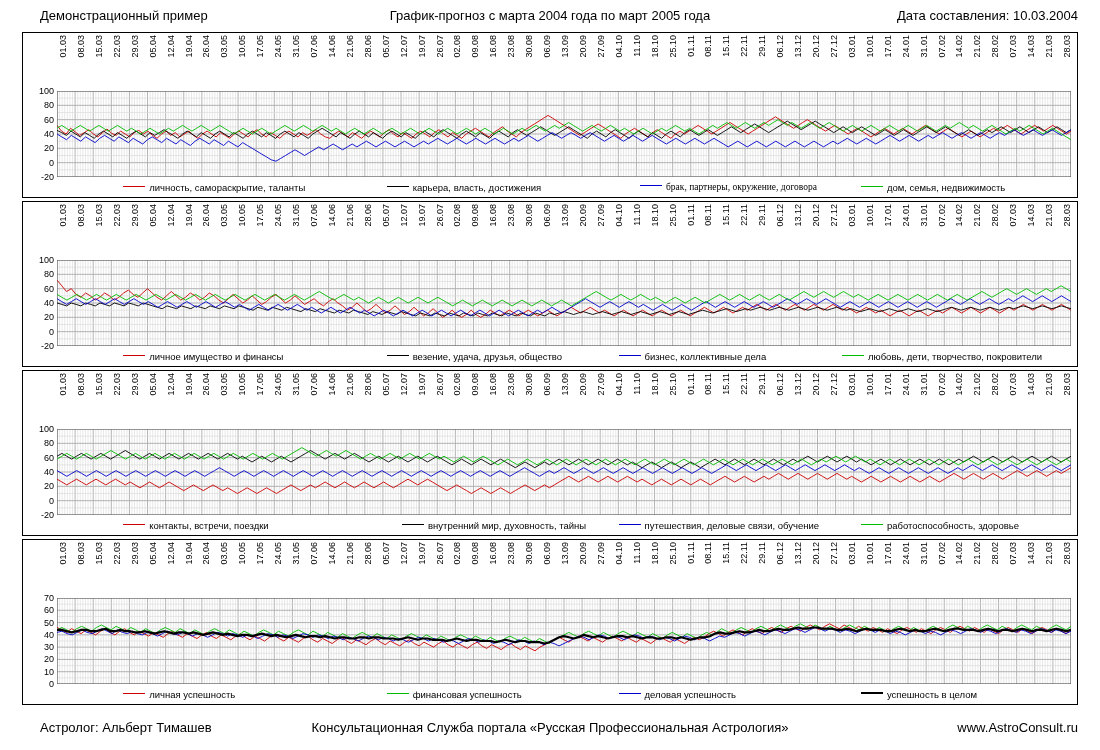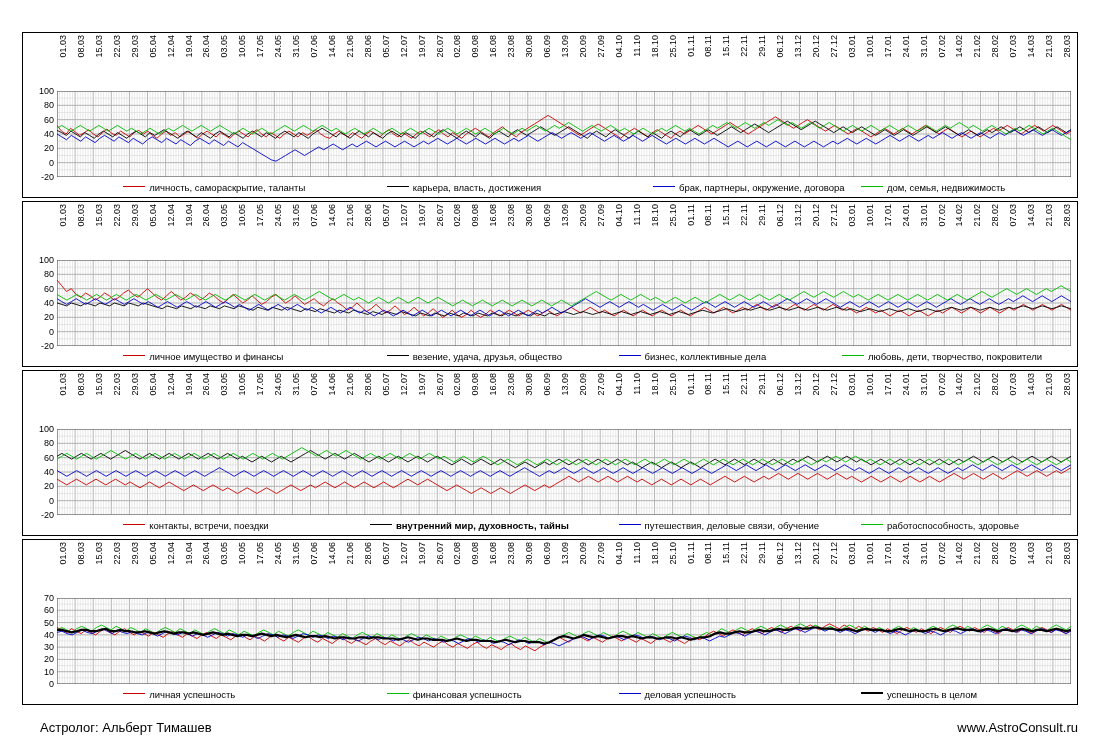--- a/index.html
+++ b/index.html
@@ -56,20 +56,25 @@
   .legend{position:absolute;left:0;bottom:2px;width:100%;height:16px;}
   .legitem{position:absolute;bottom:0;height:14px;font-size:9.5px;white-space:nowrap;}
   .legline{display:inline-block;width:22px;height:0;border-top:1.4px solid #000;vertical-align:middle;margin-right:4px;margin-bottom:2px;}
   .legtxt{vertical-align:middle;}
 </style>
 </head>
 <body>
 
 <div class="page">
 
+  <div class="hdr">
+    <div class="left">Демонстрационный пример</div>
+    <div class="mid">График-прогноз с марта 2004 года по март 2005 года</div>
+    <div class="right">Дата составления: 10.03.2004</div>
+  </div>
 
   <div class="panel" id="panel0">
       <div class="xlabels">
         <span class="xlab" style="left: 36px;">01.03</span>
         <span class="xlab" style="left: 53.9286px;">08.03</span>
         <span class="xlab" style="left: 71.8571px;">15.03</span>
         <span class="xlab" style="left: 89.7857px;">22.03</span>
         <span class="xlab" style="left: 107.714px;">29.03</span>
         <span class="xlab" style="left: 125.643px;">05.04</span>
         <span class="xlab" style="left: 143.571px;">12.04</span>
@@ -546,21 +551,21 @@
             <polyline points="0.0,34.4 4.5,40.1 9.1,43.0 13.6,37.3 18.2,40.9 22.7,44.4 27.3,41.6 31.8,38.7 36.4,43.0 40.9,45.9 45.5,41.6 50.0,38.0 54.6,42.3 59.1,44.4 63.7,40.1 68.2,43.0 72.8,45.9 77.3,41.6 81.8,39.4 86.4,43.0 90.9,40.1 95.5,44.4 100.0,47.3 104.6,43.0 109.1,40.1 113.7,44.4 118.2,41.6 122.8,45.9 127.3,43.0 131.9,40.1 136.4,44.4 141.0,47.3 145.5,43.0 150.1,40.1 154.6,43.0 159.1,45.9 163.7,41.6 168.2,44.4 172.8,47.3 177.3,43.0 181.9,40.1 186.4,43.0 191.0,45.9 195.5,41.6 200.1,38.7 204.6,43.0 209.2,45.9 213.7,41.6 218.3,44.4 222.8,47.3 227.4,43.0 231.9,40.1 236.4,43.0 241.0,45.9 245.5,41.6 250.1,44.4 254.6,41.6 259.2,38.7 263.7,43.0 268.3,45.9 272.8,47.3 277.4,43.0 281.9,40.1 286.5,43.0 291.0,45.9 295.6,41.6 300.1,44.4 304.7,47.3 309.2,43.0 313.7,40.1 318.3,43.0 322.8,45.9 327.4,41.6 331.9,38.7 336.5,43.0 341.0,45.9 345.6,41.6 350.1,44.4 354.7,47.3 359.2,43.0 363.8,40.1 368.3,43.0 372.9,45.9 377.4,41.6 382.0,38.7 386.5,43.0 391.0,45.9 395.6,41.6 400.1,44.4 404.7,47.3 409.2,43.0 413.8,40.1 418.3,37.3 422.9,40.1 427.4,43.0 432.0,45.9 436.5,41.6 441.1,38.7 445.6,35.8 450.2,40.1 454.7,43.0 459.3,45.9 463.8,41.6 468.3,38.7 472.9,35.8 477.4,33.0 482.0,30.1 486.5,27.2 491.1,24.4 495.6,27.2 500.2,30.1 504.7,33.0 509.3,35.8 513.8,38.7 518.4,41.6 522.9,44.4 527.5,41.6 532.0,38.7 536.6,35.8 541.1,33.0 545.7,35.8 550.2,38.7 554.7,41.6 559.3,44.4 563.8,47.3 568.4,43.0 572.9,40.1 577.5,37.3 582.0,40.1 586.6,43.0 591.1,45.9 595.7,41.6 600.2,38.7 604.8,41.6 609.3,44.4 613.9,47.3 618.4,43.0 623.0,40.1 627.5,43.0 632.0,40.1 636.6,37.3 641.1,34.4 645.7,37.3 650.2,40.1 654.8,43.0 659.3,40.1 663.9,37.3 668.4,34.4 673.0,31.5 677.5,34.4 682.1,37.3 686.6,40.1 691.2,43.0 695.7,40.1 700.3,37.3 704.8,34.4 709.3,31.5 713.9,28.7 718.4,25.8 723.0,28.7 727.5,31.5 732.1,34.4 736.6,37.3 741.2,34.4 745.7,31.5 750.3,28.7 754.8,31.5 759.4,34.4 763.9,37.3 768.5,40.1 773.0,37.3 777.6,34.4 782.1,37.3 786.6,40.1 791.2,43.0 795.7,40.1 800.3,37.3 804.8,40.1 809.4,43.0 813.9,45.9 818.5,43.0 823.0,40.1 827.6,37.3 832.1,40.1 836.7,43.0 841.2,40.1 845.8,37.3 850.3,40.1 854.9,43.0 859.4,40.1 863.9,37.3 868.5,34.4 873.0,37.3 877.6,40.1 882.1,43.0 886.7,40.1 891.2,37.3 895.8,40.1 900.3,43.0 904.9,45.9 909.4,43.0 914.0,40.1 918.5,43.0 923.1,45.9 927.6,43.0 932.2,40.1 936.7,37.3 941.2,40.1 945.8,37.3 950.3,34.4 954.9,37.3 959.4,40.1 964.0,43.0 968.5,40.1 973.1,37.3 977.6,34.4 982.2,37.3 986.7,40.1 991.3,37.3 995.8,34.4 1000.4,37.3 1004.9,40.1 1009.5,43.0 1014.0,40.1" fill="none" stroke="#cc0000" stroke-width="0.9" stroke-linejoin="round"></polyline>
             <polyline points="0.0,39.4 4.7,41.6 9.3,44.4 14.0,40.1 18.6,43.0 23.3,45.9 27.9,41.6 32.6,44.4 37.2,47.3 41.9,43.0 46.5,40.1 51.2,43.0 55.8,45.9 60.5,41.6 65.1,44.4 69.8,47.3 74.4,43.0 79.1,40.1 83.7,43.0 88.4,45.9 93.0,41.6 97.7,44.4 102.3,41.6 107.0,38.7 111.6,41.6 116.3,44.4 120.9,47.3 125.6,43.0 130.2,40.1 134.9,43.0 139.5,45.9 144.2,41.6 148.8,44.4 153.5,47.3 158.1,43.0 162.8,40.1 167.4,43.0 172.1,45.9 176.8,41.6 181.4,44.4 186.1,47.3 190.7,43.0 195.4,40.1 200.0,43.0 204.7,45.9 209.3,41.6 214.0,44.4 218.6,47.3 223.3,43.0 227.9,40.1 232.6,43.0 237.2,45.9 241.9,41.6 246.5,44.4 251.2,47.3 255.8,43.0 260.5,40.1 265.1,37.3 269.8,40.1 274.4,43.0 279.1,45.9 283.7,41.6 288.4,44.4 293.0,47.3 297.7,43.0 302.3,40.1 307.0,43.0 311.6,45.9 316.3,41.6 320.9,44.4 325.6,47.3 330.2,43.0 334.9,40.1 339.6,43.0 344.2,45.9 348.9,41.6 353.5,44.4 358.2,47.3 362.8,43.0 367.5,40.1 372.1,43.0 376.8,45.9 381.4,41.6 386.1,38.7 390.7,41.6 395.4,44.4 400.0,47.3 404.7,43.0 409.3,40.1 414.0,43.0 418.6,45.9 423.3,41.6 427.9,44.4 432.6,47.3 437.2,43.0 441.9,40.1 446.5,43.0 451.2,45.9 455.8,41.6 460.5,38.7 465.1,41.6 469.8,44.4 474.4,41.6 479.1,38.7 483.7,35.8 488.4,38.7 493.0,41.6 497.7,44.4 502.3,41.6 507.0,38.7 511.7,35.8 516.3,38.7 521.0,41.6 525.6,44.4 530.3,47.3 534.9,43.0 539.6,40.1 544.2,43.0 548.9,45.9 553.5,41.6 558.2,38.7 562.8,41.6 567.5,44.4 572.1,47.3 576.8,43.0 581.4,40.1 586.1,43.0 590.7,45.9 595.4,41.6 600.0,44.4 604.7,47.3 609.3,43.0 614.0,40.1 618.6,43.0 623.3,45.9 627.9,41.6 632.6,38.7 637.2,41.6 641.9,44.4 646.5,41.6 651.2,38.7 655.8,41.6 660.5,44.4 665.1,41.6 669.8,38.7 674.4,35.8 679.1,38.7 683.8,41.6 688.4,38.7 693.1,35.8 697.7,33.0 702.4,35.8 707.0,38.7 711.7,41.6 716.3,38.7 721.0,35.8 725.6,33.0 730.3,30.1 734.9,33.0 739.6,35.8 744.2,38.7 748.9,35.8 753.5,33.0 758.2,30.1 762.8,33.0 767.5,35.8 772.1,38.7 776.8,41.6 781.4,38.7 786.1,35.8 790.7,38.7 795.4,41.6 800.0,38.7 804.7,35.8 809.3,38.7 814.0,41.6 818.6,44.4 823.3,41.6 827.9,38.7 832.6,41.6 837.2,44.4 841.9,41.6 846.6,38.7 851.2,41.6 855.9,44.4 860.5,41.6 865.2,38.7 869.8,35.8 874.5,38.7 879.1,41.6 883.8,38.7 888.4,35.8 893.1,38.7 897.7,41.6 902.4,44.4 907.0,41.6 911.7,38.7 916.3,41.6 921.0,44.4 925.6,41.6 930.3,38.7 934.9,41.6 939.6,38.7 944.2,35.8 948.9,38.7 953.5,41.6 958.2,38.7 962.8,35.8 967.5,38.7 972.1,41.6 976.8,38.7 981.4,35.8 986.1,38.7 990.7,41.6 995.4,38.7 1000.0,35.8 1004.7,38.7 1009.3,41.6 1014.0,38.7" fill="none" stroke="#000000" stroke-width="0.9" stroke-linejoin="round"></polyline>
             <polyline points="0.0,43.0 4.8,45.9 9.5,48.7 14.3,44.4 19.0,47.3 23.8,50.2 28.6,45.9 33.3,48.7 38.1,51.6 42.8,47.3 47.6,44.4 52.4,47.3 57.1,50.2 61.9,45.9 66.6,48.7 71.4,51.6 76.2,47.3 80.9,50.2 85.7,53.0 90.5,48.7 95.2,45.9 100.0,48.7 104.7,51.6 109.5,47.3 114.3,50.2 119.0,53.0 123.8,48.7 128.5,51.6 133.3,54.5 138.1,50.2 142.8,47.3 147.6,50.2 152.3,53.0 157.1,48.7 161.9,51.6 166.6,54.5 171.4,50.2 176.1,53.0 180.9,55.9 185.7,51.6 190.4,54.5 195.2,57.3 199.9,60.2 204.7,63.1 209.5,65.9 214.2,68.8 219.0,70.2 223.7,67.4 228.5,64.5 233.3,61.6 238.0,58.8 242.8,61.6 247.5,64.5 252.3,61.6 257.1,58.8 261.8,55.9 266.6,58.8 271.4,55.9 276.1,53.0 280.9,55.9 285.6,58.8 290.4,55.9 295.2,53.0 299.9,55.9 304.7,53.0 309.4,50.2 314.2,53.0 319.0,55.9 323.7,53.0 328.5,50.2 333.2,53.0 338.0,55.9 342.8,53.0 347.5,50.2 352.3,53.0 357.0,55.9 361.8,53.0 366.6,50.2 371.3,53.0 376.1,50.2 380.8,47.3 385.6,50.2 390.4,53.0 395.1,50.2 399.9,47.3 404.6,50.2 409.4,53.0 414.2,50.2 418.9,47.3 423.7,50.2 428.5,53.0 433.2,50.2 438.0,47.3 442.7,50.2 447.5,53.0 452.3,50.2 457.0,47.3 461.8,50.2 466.5,47.3 471.3,44.4 476.1,47.3 480.8,50.2 485.6,47.3 490.3,44.4 495.1,41.6 499.9,44.4 504.6,47.3 509.4,44.4 514.1,41.6 518.9,44.4 523.7,47.3 528.4,44.4 533.2,41.6 537.9,44.4 542.7,47.3 547.5,50.2 552.2,47.3 557.0,44.4 561.7,47.3 566.5,50.2 571.3,47.3 576.0,44.4 580.8,47.3 585.5,50.2 590.3,47.3 595.1,44.4 599.8,47.3 604.6,50.2 609.4,53.0 614.1,50.2 618.9,47.3 623.6,50.2 628.4,53.0 633.2,50.2 637.9,47.3 642.7,50.2 647.4,53.0 652.2,50.2 657.0,47.3 661.7,50.2 666.5,53.0 671.2,55.9 676.0,53.0 680.8,50.2 685.5,53.0 690.3,55.9 695.0,53.0 699.8,50.2 704.6,53.0 709.3,55.9 714.1,53.0 718.8,50.2 723.6,53.0 728.4,55.9 733.1,53.0 737.9,50.2 742.6,53.0 747.4,55.9 752.2,53.0 756.9,50.2 761.7,53.0 766.5,55.9 771.2,53.0 776.0,50.2 780.7,53.0 785.5,50.2 790.3,47.3 795.0,50.2 799.8,53.0 804.5,50.2 809.3,47.3 814.1,50.2 818.8,53.0 823.6,50.2 828.3,47.3 833.1,44.4 837.9,47.3 842.6,50.2 847.4,47.3 852.1,44.4 856.9,47.3 861.7,50.2 866.4,47.3 871.2,44.4 875.9,47.3 880.7,44.4 885.5,41.6 890.2,44.4 895.0,47.3 899.7,44.4 904.5,41.6 909.3,44.4 914.0,47.3 918.8,44.4 923.5,41.6 928.3,44.4 933.1,47.3 937.8,44.4 942.6,41.6 947.4,44.4 952.1,41.6 956.9,38.7 961.6,41.6 966.4,44.4 971.2,41.6 975.9,38.7 980.7,41.6 985.4,44.4 990.2,41.6 995.0,38.7 999.7,41.6 1004.5,44.4 1009.2,41.6 1014.0,38.7" fill="none" stroke="#0000cc" stroke-width="0.9" stroke-linejoin="round"></polyline>
             <polyline points="0.0,37.3 4.7,34.4 9.3,37.3 14.0,40.1 18.6,37.3 23.3,34.4 27.9,37.3 32.6,40.1 37.2,37.3 41.9,34.4 46.5,37.3 51.2,40.1 55.8,37.3 60.5,34.4 65.1,37.3 69.8,40.1 74.4,37.3 79.1,40.1 83.7,43.0 88.4,40.1 93.0,37.3 97.7,40.1 102.3,43.0 107.0,40.1 111.6,37.3 116.3,40.1 120.9,37.3 125.6,34.4 130.2,37.3 134.9,40.1 139.5,37.3 144.2,34.4 148.8,37.3 153.5,40.1 158.1,37.3 162.8,34.4 167.4,37.3 172.1,40.1 176.8,43.0 181.4,40.1 186.1,37.3 190.7,40.1 195.4,43.0 200.0,40.1 204.7,37.3 209.3,40.1 214.0,43.0 218.6,40.1 223.3,37.3 227.9,34.4 232.6,37.3 237.2,40.1 241.9,37.3 246.5,34.4 251.2,37.3 255.8,40.1 260.5,37.3 265.1,34.4 269.8,37.3 274.4,40.1 279.1,37.3 283.7,40.1 288.4,43.0 293.0,40.1 297.7,37.3 302.3,40.1 307.0,43.0 311.6,40.1 316.3,37.3 320.9,40.1 325.6,43.0 330.2,40.1 334.9,37.3 339.6,40.1 344.2,43.0 348.9,40.1 353.5,37.3 358.2,40.1 362.8,43.0 367.5,40.1 372.1,37.3 376.8,40.1 381.4,43.0 386.1,40.1 390.7,37.3 395.4,40.1 400.0,43.0 404.7,40.1 409.3,37.3 414.0,40.1 418.6,43.0 423.3,40.1 427.9,37.3 432.6,40.1 437.2,43.0 441.9,40.1 446.5,37.3 451.2,40.1 455.8,43.0 460.5,40.1 465.1,37.3 469.8,40.1 474.4,37.3 479.1,34.4 483.7,37.3 488.4,40.1 493.0,37.3 497.7,34.4 502.3,37.3 507.0,34.4 511.7,31.5 516.3,34.4 521.0,37.3 525.6,40.1 530.3,37.3 534.9,34.4 539.6,37.3 544.2,40.1 548.9,37.3 553.5,34.4 558.2,37.3 562.8,40.1 567.5,37.3 572.1,40.1 576.8,43.0 581.4,40.1 586.1,37.3 590.7,40.1 595.4,43.0 600.0,40.1 604.7,37.3 609.3,40.1 614.0,37.3 618.6,34.4 623.3,37.3 627.9,40.1 632.6,37.3 637.2,40.1 641.9,43.0 646.5,40.1 651.2,37.3 655.8,34.4 660.5,37.3 665.1,34.4 669.8,31.5 674.4,34.4 679.1,37.3 683.8,34.4 688.4,31.5 693.1,34.4 697.7,37.3 702.4,34.4 707.0,31.5 711.7,34.4 716.3,31.5 721.0,28.7 725.6,31.5 730.3,34.4 734.9,31.5 739.6,34.4 744.2,37.3 748.9,34.4 753.5,31.5 758.2,34.4 762.8,37.3 767.5,34.4 772.1,31.5 776.8,34.4 781.4,37.3 786.1,40.1 790.7,37.3 795.4,34.4 800.0,37.3 804.7,40.1 809.3,37.3 814.0,34.4 818.6,37.3 823.3,40.1 827.9,37.3 832.6,34.4 837.2,37.3 841.9,40.1 846.6,37.3 851.2,34.4 855.9,37.3 860.5,40.1 865.2,37.3 869.8,34.4 874.5,37.3 879.1,40.1 883.8,37.3 888.4,34.4 893.1,37.3 897.7,34.4 902.4,31.5 907.0,34.4 911.7,37.3 916.3,34.4 921.0,37.3 925.6,40.1 930.3,37.3 934.9,34.4 939.6,37.3 944.2,40.1 948.9,43.0 953.5,40.1 958.2,37.3 962.8,40.1 967.5,37.3 972.1,34.4 976.8,37.3 981.4,40.1 986.1,43.0 990.7,40.1 995.4,37.3 1000.0,40.1 1004.7,43.0 1009.3,45.9 1014.0,48.7" fill="none" stroke="#00bb00" stroke-width="0.9" stroke-linejoin="round"></polyline>
           </svg>
         </div>
       </div>
       <div class="legend">
         <div class="legitem" style="left: 100.13px;"><span class="legline" style="border-top-color: rgb(204, 0, 0);"></span><span class="legtxt">личность, самораскрытие, таланты</span></div>
         <div class="legitem" style="left: 363.63px;"><span class="legline" style="border-top-color: rgb(0, 0, 0);"></span><span class="legtxt">карьера, власть, достижения</span></div>
-        <div class="legitem" style="left: 630px;"><span class="legline" style="border-top-color: rgb(0, 0, 204);"></span><span class="legtxt">брак, партнеры, окружение, договора</span></div>
+        <div class="legitem" style="left: 617px; font-family: Liberation Serif, serif;"><span class="legline" style="border-top-color: rgb(0, 0, 204);"></span><span class="legtxt">брак, партнеры, окружение, договора</span></div>
         <div class="legitem" style="left: 837.93px;"><span class="legline" style="border-top-color: rgb(0, 187, 0);"></span><span class="legtxt">дом, семья, недвижимость</span></div>
       </div>
     </div>
   <div class="panel" id="panel1">
       <div class="xlabels">
         <span class="xlab" style="left: 36px;">01.03</span>
         <span class="xlab" style="left: 53.9286px;">08.03</span>
         <span class="xlab" style="left: 71.8571px;">15.03</span>
         <span class="xlab" style="left: 89.7857px;">22.03</span>
         <span class="xlab" style="left: 107.714px;">29.03</span>
@@ -1531,21 +1536,21 @@
             <rect x="0" y="0" width="1014" height="86" fill="none" stroke="#555" stroke-width="1"></rect>
             <polyline points="0.0,50.2 4.9,53.0 9.8,55.9 14.6,53.0 19.5,50.2 24.4,53.0 29.3,55.9 34.1,53.0 39.0,50.2 43.9,53.0 48.8,55.9 53.6,53.0 58.5,50.2 63.4,53.0 68.3,55.9 73.1,53.0 78.0,55.9 82.9,58.8 87.8,55.9 92.6,53.0 97.5,55.9 102.4,58.8 107.3,55.9 112.1,53.0 117.0,55.9 121.9,58.8 126.8,61.6 131.6,58.8 136.5,55.9 141.4,58.8 146.3,61.6 151.1,58.8 156.0,55.9 160.9,58.8 165.8,61.6 170.6,58.8 175.5,61.6 180.4,64.5 185.3,61.6 190.1,58.8 195.0,61.6 199.9,64.5 204.8,61.6 209.6,58.8 214.5,61.6 219.4,64.5 224.3,61.6 229.1,58.8 234.0,55.9 238.9,58.8 243.8,61.6 248.6,58.8 253.5,55.9 258.4,58.8 263.3,55.9 268.1,53.0 273.0,55.9 277.9,58.8 282.8,55.9 287.6,53.0 292.5,55.9 297.4,58.8 302.3,55.9 307.1,53.0 312.0,55.9 316.9,58.8 321.8,55.9 326.6,53.0 331.5,55.9 336.4,58.8 341.3,55.9 346.1,53.0 351.0,50.2 355.9,53.0 360.8,55.9 365.6,53.0 370.5,50.2 375.4,53.0 380.3,55.9 385.1,58.8 390.0,61.6 394.9,58.8 399.8,55.9 404.6,58.8 409.5,61.6 414.4,64.5 419.3,61.6 424.1,58.8 429.0,61.6 433.9,64.5 438.8,61.6 443.6,58.8 448.5,61.6 453.4,64.5 458.3,61.6 463.1,58.8 468.0,55.9 472.9,58.8 477.8,61.6 482.6,58.8 487.5,55.9 492.4,58.8 497.3,55.9 502.1,53.0 507.0,50.2 511.9,47.3 516.8,50.2 521.6,53.0 526.5,50.2 531.4,47.3 536.3,50.2 541.1,53.0 546.0,50.2 550.9,47.3 555.8,50.2 560.6,53.0 565.5,50.2 570.4,47.3 575.3,50.2 580.1,53.0 585.0,50.2 589.9,53.0 594.8,55.9 599.6,53.0 604.5,50.2 609.4,53.0 614.3,55.9 619.1,53.0 624.0,50.2 628.9,53.0 633.8,55.9 638.6,53.0 643.5,50.2 648.4,53.0 653.3,55.9 658.1,53.0 663.0,50.2 667.9,47.3 672.8,50.2 677.6,53.0 682.5,50.2 687.4,47.3 692.3,50.2 697.1,53.0 702.0,50.2 706.9,47.3 711.8,50.2 716.6,47.3 721.5,44.4 726.4,47.3 731.3,50.2 736.1,47.3 741.0,44.4 745.9,47.3 750.8,50.2 755.6,47.3 760.5,44.4 765.4,47.3 770.3,50.2 775.1,47.3 780.0,44.4 784.9,47.3 789.8,50.2 794.6,47.3 799.5,50.2 804.4,53.0 809.3,50.2 814.1,47.3 819.0,50.2 823.9,53.0 828.8,50.2 833.6,47.3 838.5,50.2 843.4,53.0 848.3,50.2 853.1,47.3 858.0,50.2 862.9,53.0 867.8,50.2 872.6,47.3 877.5,50.2 882.4,53.0 887.3,50.2 892.1,47.3 897.0,44.4 901.9,47.3 906.8,50.2 911.6,47.3 916.5,44.4 921.4,47.3 926.3,50.2 931.1,47.3 936.0,44.4 940.9,47.3 945.8,50.2 950.6,47.3 955.5,44.4 960.4,41.6 965.3,44.4 970.1,47.3 975.0,44.4 979.9,41.6 984.8,44.4 989.6,47.3 994.5,44.4 999.4,41.6 1004.3,44.4 1009.1,41.6 1014.0,38.7" fill="none" stroke="#cc0000" stroke-width="0.9" stroke-linejoin="round"></polyline>
             <polyline points="0.0,27.2 4.9,24.4 9.8,27.2 14.6,30.1 19.5,27.2 24.4,24.4 29.3,27.2 34.1,30.1 39.0,27.2 43.9,24.4 48.8,27.2 53.6,30.1 58.5,27.2 63.4,24.4 68.3,21.5 73.1,24.4 78.0,27.2 82.9,30.1 87.8,27.2 92.6,24.4 97.5,27.2 102.4,30.1 107.3,27.2 112.1,24.4 117.0,27.2 121.9,30.1 126.8,27.2 131.6,24.4 136.5,27.2 141.4,30.1 146.3,27.2 151.1,24.4 156.0,27.2 160.9,30.1 165.8,27.2 170.6,24.4 175.5,27.2 180.4,30.1 185.3,27.2 190.1,30.1 195.0,33.0 199.9,30.1 204.8,27.2 209.6,30.1 214.5,33.0 219.4,30.1 224.3,27.2 229.1,30.1 234.0,33.0 238.9,30.1 243.8,27.2 248.6,24.4 253.5,21.5 258.4,24.4 263.3,27.2 268.1,30.1 273.0,27.2 277.9,24.4 282.8,27.2 287.6,30.1 292.5,27.2 297.4,24.4 302.3,27.2 307.1,30.1 312.0,33.0 316.9,30.1 321.8,27.2 326.6,30.1 331.5,33.0 336.4,30.1 341.3,27.2 346.1,30.1 351.0,33.0 355.9,30.1 360.8,27.2 365.6,30.1 370.5,33.0 375.4,30.1 380.3,27.2 385.1,30.1 390.0,33.0 394.9,35.8 399.8,33.0 404.6,30.1 409.5,33.0 414.4,35.8 419.3,33.0 424.1,30.1 429.0,33.0 433.9,35.8 438.8,33.0 443.6,30.1 448.5,33.0 453.4,35.8 458.3,38.7 463.1,35.8 468.0,33.0 472.9,35.8 477.8,38.7 482.6,35.8 487.5,33.0 492.4,35.8 497.3,33.0 502.1,30.1 507.0,33.0 511.9,35.8 516.8,33.0 521.6,30.1 526.5,33.0 531.4,35.8 536.3,33.0 541.1,30.1 546.0,33.0 550.9,35.8 555.8,33.0 560.6,30.1 565.5,33.0 570.4,35.8 575.3,33.0 580.1,35.8 585.0,38.7 589.9,35.8 594.8,33.0 599.6,35.8 604.5,38.7 609.4,35.8 614.3,33.0 619.1,35.8 624.0,38.7 628.9,35.8 633.8,33.0 638.6,35.8 643.5,38.7 648.4,35.8 653.3,33.0 658.1,30.1 663.0,33.0 667.9,35.8 672.8,33.0 677.6,30.1 682.5,33.0 687.4,35.8 692.3,33.0 697.1,30.1 702.0,33.0 706.9,35.8 711.8,33.0 716.6,30.1 721.5,33.0 726.4,35.8 731.3,33.0 736.1,30.1 741.0,33.0 745.9,30.1 750.8,27.2 755.6,30.1 760.5,33.0 765.4,30.1 770.3,27.2 775.1,30.1 780.0,33.0 784.9,30.1 789.8,27.2 794.6,30.1 799.5,33.0 804.4,30.1 809.3,33.0 814.1,35.8 819.0,33.0 823.9,30.1 828.8,33.0 833.6,35.8 838.5,33.0 843.4,30.1 848.3,33.0 853.1,35.8 858.0,33.0 862.9,30.1 867.8,33.0 872.6,35.8 877.5,33.0 882.4,30.1 887.3,33.0 892.1,35.8 897.0,33.0 901.9,30.1 906.8,33.0 911.6,30.1 916.5,27.2 921.4,30.1 926.3,33.0 931.1,30.1 936.0,27.2 940.9,30.1 945.8,33.0 950.6,30.1 955.5,27.2 960.4,30.1 965.3,33.0 970.1,30.1 975.0,27.2 979.9,30.1 984.8,33.0 989.6,30.1 994.5,27.2 999.4,30.1 1004.3,33.0 1009.1,30.1 1014.0,27.2" fill="none" stroke="#000000" stroke-width="0.9" stroke-linejoin="round"></polyline>
             <polyline points="0.0,41.6 4.9,44.4 9.8,47.3 14.8,44.4 19.7,41.6 24.6,44.4 29.5,47.3 34.5,44.4 39.4,41.6 44.3,44.4 49.2,47.3 54.1,44.4 59.1,41.6 64.0,44.4 68.9,47.3 73.8,44.4 78.8,41.6 83.7,44.4 88.6,47.3 93.5,44.4 98.4,41.6 103.4,44.4 108.3,47.3 113.2,44.4 118.1,41.6 123.1,44.4 128.0,47.3 132.9,44.4 137.8,41.6 142.7,44.4 147.7,47.3 152.6,44.4 157.5,41.6 162.4,38.7 167.4,41.6 172.3,44.4 177.2,47.3 182.1,44.4 187.0,41.6 192.0,44.4 196.9,47.3 201.8,44.4 206.7,41.6 211.7,44.4 216.6,47.3 221.5,44.4 226.4,41.6 231.3,44.4 236.3,47.3 241.2,44.4 246.1,41.6 251.0,44.4 256.0,47.3 260.9,44.4 265.8,41.6 270.7,44.4 275.7,47.3 280.6,44.4 285.5,41.6 290.4,44.4 295.3,47.3 300.3,44.4 305.2,41.6 310.1,44.4 315.0,47.3 320.0,44.4 324.9,41.6 329.8,44.4 334.7,47.3 339.6,44.4 344.6,41.6 349.5,44.4 354.4,47.3 359.3,44.4 364.3,41.6 369.2,44.4 374.1,47.3 379.0,44.4 383.9,41.6 388.9,44.4 393.8,47.3 398.7,44.4 403.6,41.6 408.6,44.4 413.5,47.3 418.4,44.4 423.3,41.6 428.2,44.4 433.2,47.3 438.1,44.4 443.0,41.6 447.9,44.4 452.9,47.3 457.8,44.4 462.7,41.6 467.6,38.7 472.5,41.6 477.5,44.4 482.4,47.3 487.3,44.4 492.2,41.6 497.2,44.4 502.1,41.6 507.0,38.7 511.9,41.6 516.8,44.4 521.8,41.6 526.7,38.7 531.6,41.6 536.5,44.4 541.5,41.6 546.4,38.7 551.3,41.6 556.2,44.4 561.1,41.6 566.1,38.7 571.0,41.6 575.9,44.4 580.8,41.6 585.8,38.7 590.7,41.6 595.6,44.4 600.5,41.6 605.4,38.7 610.4,41.6 615.3,44.4 620.2,41.6 625.1,38.7 630.1,41.6 635.0,44.4 639.9,41.6 644.8,38.7 649.7,41.6 654.7,44.4 659.6,41.6 664.5,38.7 669.4,35.8 674.4,38.7 679.3,41.6 684.2,38.7 689.1,35.8 694.0,38.7 699.0,41.6 703.9,38.7 708.8,35.8 713.7,38.7 718.7,41.6 723.6,38.7 728.5,35.8 733.4,38.7 738.3,41.6 743.3,38.7 748.2,35.8 753.1,38.7 758.0,41.6 763.0,38.7 767.9,35.8 772.8,38.7 777.7,41.6 782.7,38.7 787.6,35.8 792.5,38.7 797.4,41.6 802.3,38.7 807.3,41.6 812.2,44.4 817.1,41.6 822.0,38.7 827.0,41.6 831.9,44.4 836.8,41.6 841.7,38.7 846.6,41.6 851.6,44.4 856.5,41.6 861.4,38.7 866.3,41.6 871.3,44.4 876.2,41.6 881.1,38.7 886.0,41.6 890.9,44.4 895.9,41.6 900.8,38.7 905.7,41.6 910.6,38.7 915.6,35.8 920.5,38.7 925.4,41.6 930.3,38.7 935.2,35.8 940.2,38.7 945.1,41.6 950.0,38.7 954.9,35.8 959.9,38.7 964.8,41.6 969.7,38.7 974.6,35.8 979.5,38.7 984.5,41.6 989.4,38.7 994.3,35.8 999.2,38.7 1004.2,41.6 1009.1,38.7 1014.0,35.8" fill="none" stroke="#0000cc" stroke-width="0.9" stroke-linejoin="round"></polyline>
             <polyline points="0.0,30.1 4.9,27.2 9.8,24.4 14.7,27.2 19.6,30.1 24.5,27.2 29.4,24.4 34.3,27.2 39.2,30.1 44.1,27.2 49.0,24.4 53.9,21.5 58.8,24.4 63.7,27.2 68.6,30.1 73.5,27.2 78.4,24.4 83.3,27.2 88.2,30.1 93.1,27.2 98.0,24.4 102.9,27.2 107.8,30.1 112.7,27.2 117.6,24.4 122.5,27.2 127.4,30.1 132.3,27.2 137.2,24.4 142.1,27.2 147.0,30.1 151.9,27.2 156.8,24.4 161.7,27.2 166.6,30.1 171.4,27.2 176.3,24.4 181.2,27.2 186.1,30.1 191.0,27.2 195.9,24.4 200.8,27.2 205.7,30.1 210.6,27.2 215.5,24.4 220.4,27.2 225.3,30.1 230.2,27.2 235.1,24.4 240.0,21.5 244.9,18.6 249.8,21.5 254.7,24.4 259.6,27.2 264.5,24.4 269.4,21.5 274.3,24.4 279.2,27.2 284.1,24.4 289.0,21.5 293.9,24.4 298.8,27.2 303.7,30.1 308.6,27.2 313.5,24.4 318.4,27.2 323.3,30.1 328.2,27.2 333.1,24.4 338.0,27.2 342.9,30.1 347.8,27.2 352.7,24.4 357.6,27.2 362.5,30.1 367.4,27.2 372.3,24.4 377.2,27.2 382.1,30.1 387.0,27.2 391.9,30.1 396.8,33.0 401.7,30.1 406.6,27.2 411.5,30.1 416.4,33.0 421.3,30.1 426.2,27.2 431.1,30.1 436.0,33.0 440.9,35.8 445.8,33.0 450.7,30.1 455.6,33.0 460.5,35.8 465.4,33.0 470.3,30.1 475.2,33.0 480.1,35.8 485.0,33.0 489.9,30.1 494.8,33.0 499.7,35.8 504.6,33.0 509.4,30.1 514.3,33.0 519.2,35.8 524.1,33.0 529.0,30.1 533.9,33.0 538.8,35.8 543.7,33.0 548.6,30.1 553.5,33.0 558.4,35.8 563.3,33.0 568.2,30.1 573.1,33.0 578.0,35.8 582.9,33.0 587.8,30.1 592.7,33.0 597.6,35.8 602.5,33.0 607.4,30.1 612.3,33.0 617.2,35.8 622.1,33.0 627.0,30.1 631.9,33.0 636.8,35.8 641.7,33.0 646.6,30.1 651.5,33.0 656.4,35.8 661.3,33.0 666.2,30.1 671.1,33.0 676.0,35.8 680.9,33.0 685.8,30.1 690.7,33.0 695.6,35.8 700.5,33.0 705.4,30.1 710.3,33.0 715.2,35.8 720.1,33.0 725.0,30.1 729.9,33.0 734.8,35.8 739.7,33.0 744.6,30.1 749.5,33.0 754.4,35.8 759.3,33.0 764.2,30.1 769.1,33.0 774.0,30.1 778.9,27.2 783.8,30.1 788.7,33.0 793.6,30.1 798.5,27.2 803.4,30.1 808.3,33.0 813.2,30.1 818.1,33.0 823.0,35.8 827.9,33.0 832.8,30.1 837.7,33.0 842.6,35.8 847.4,33.0 852.3,30.1 857.2,33.0 862.1,35.8 867.0,33.0 871.9,30.1 876.8,33.0 881.7,35.8 886.6,33.0 891.5,30.1 896.4,33.0 901.3,35.8 906.2,33.0 911.1,30.1 916.0,33.0 920.9,35.8 925.8,33.0 930.7,30.1 935.6,33.0 940.5,35.8 945.4,33.0 950.3,30.1 955.2,33.0 960.1,35.8 965.0,33.0 969.9,30.1 974.8,33.0 979.7,35.8 984.6,33.0 989.5,30.1 994.4,33.0 999.3,35.8 1004.2,33.0 1009.1,30.1 1014.0,33.0" fill="none" stroke="#00bb00" stroke-width="0.9" stroke-linejoin="round"></polyline>
           </svg>
         </div>
       </div>
       <div class="legend">
         <div class="legitem" style="left: 100.13px; text-align: center;"><span class="legline" style="border-top-color: rgb(204, 0, 0);"></span><span class="legtxt">контакты, встречи, поездки</span></div>
-        <div class="legitem" style="left: 347px; font-weight: bold;"><span class="legline" style="border-top-color: rgb(0, 0, 0);"></span><span class="legtxt">внутренний мир, духовность, тайны</span></div>
+        <div class="legitem" style="left: 379px;"><span class="legline" style="border-top-color: rgb(0, 0, 0);"></span><span class="legtxt">внутренний мир, духовность, тайны</span></div>
         <div class="legitem" style="left: 595.51px; margin-top: 48px;"><span class="legline" style="border-top-color: rgb(0, 0, 204);"></span><span class="legtxt">путешествия, деловые связи, обучение</span></div>
         <div class="legitem" style="left: 837.93px;"><span class="legline" style="border-top-color: rgb(0, 187, 0);"></span><span class="legtxt">работоспособность, здоровье</span></div>
       </div>
     </div>
   <div class="panel" id="panel3">
       <div class="xlabels">
         <span class="xlab" style="left: 36px;">01.03</span>
         <span class="xlab" style="left: 53.9286px;">08.03</span>
         <span class="xlab" style="left: 71.8571px;">15.03</span>
         <span class="xlab" style="left: 89.7857px;">22.03</span>
@@ -2035,16 +2040,17 @@
       <div class="legend">
         <div class="legitem" style="left: 100.13px;"><span class="legline" style="border-top-color: rgb(204, 0, 0);"></span><span class="legtxt">личная успешность</span></div>
         <div class="legitem" style="left: 363.63px;"><span class="legline" style="border-top-color: rgb(0, 187, 0);"></span><span class="legtxt">финансовая успешность</span></div>
         <div class="legitem" style="left: 595.51px;"><span class="legline" style="border-top-color: rgb(0, 0, 204);"></span><span class="legtxt">деловая успешность</span></div>
         <div class="legitem" style="left: 837.93px;"><span class="legline" style="border-top-color: rgb(0, 0, 0); border-top-width: 2.4px;"></span><span class="legtxt">успешность в целом</span></div>
       </div>
     </div>
 
   <div class="ftr">
     <div class="left">Астролог: Альберт Тимашев</div>
+    <div class="mid">Консультационная Служба портала «Русская Профессиональная Астрология»</div>
     <div class="right">www.AstroConsult.ru</div>
   </div>
 
 </div>
 
 </body></html>

